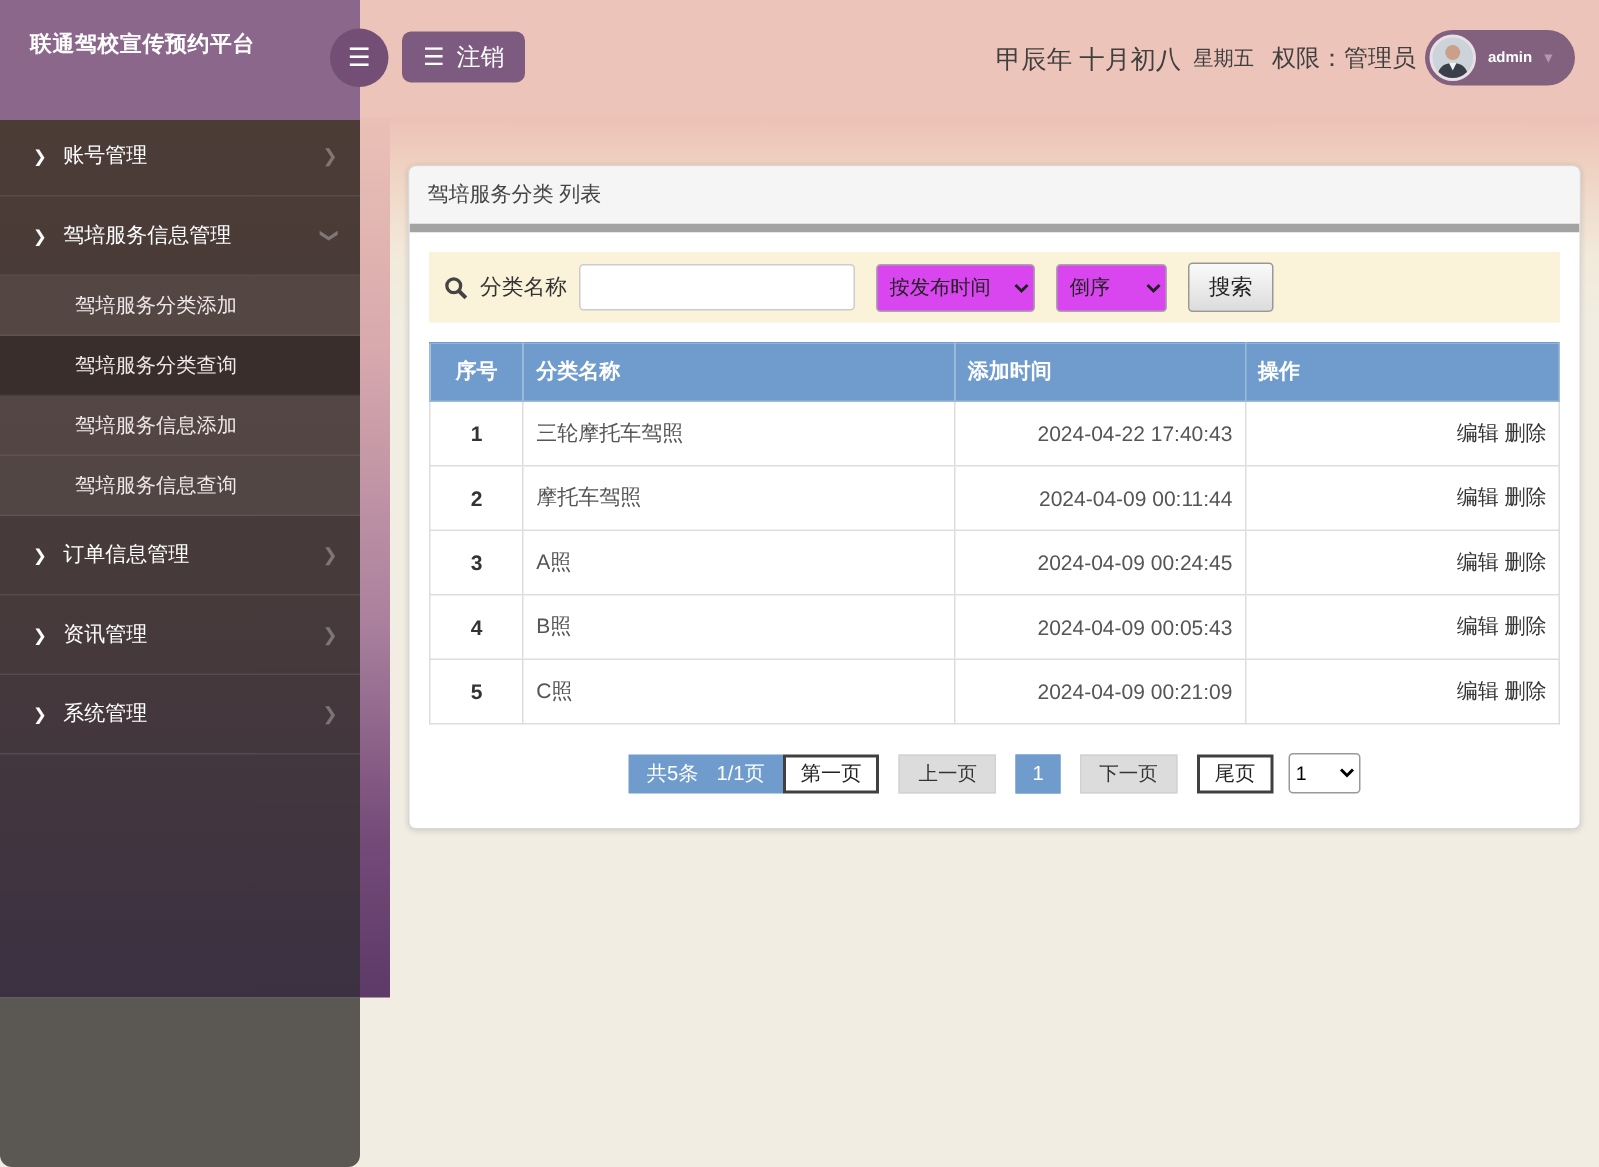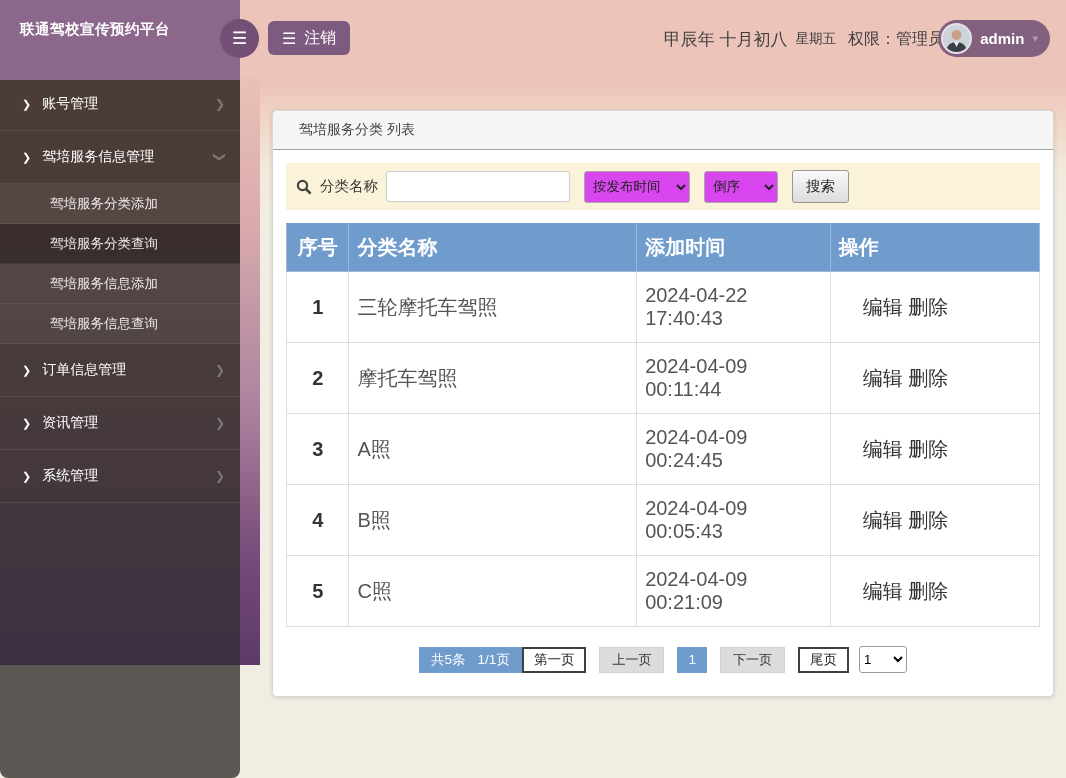--- a/index.html
+++ b/index.html
@@ -18,21 +18,21 @@
     padding:0 14px; display:flex; align-items:center; gap:8px; cursor:pointer; font-family:inherit; }
   .tb-btn svg { display:block; }
   .topbar-info { position:absolute; right:122px; top:0; height:78px; display:flex; align-items:center; gap:8px; z-index:3;
     color:#3f3f3f; white-space:nowrap; }
   .dt-main { font-size:17px; }
   .dt-week { font-size:13.5px; }
   .dt-role { font-size:16px; margin-left:4px; }
   .admin-pill { position:absolute; right:16px; top:20px; height:37px; min-width:100px; border-radius:19px;
     background:#82617f; border:none; display:flex; align-items:center; padding:0 12px 0 3px; gap:8px; cursor:pointer; z-index:3; }
   .avatar { width:31px; height:31px; border-radius:50%; border:2px solid #e8e0e6; overflow:hidden; background:#cfd6db; flex:none; }
-  .admin-name { color:#fff; font-size:15px; font-weight:bold; }
+  .admin-name { color:#fff; font-size:10px; font-weight:bold; }
   .admin-caret { color:#b794b2; font-size:11px; }
 
   
   .side-strip { position:absolute; left:0; top:78px; width:260px; height:587px;
     background:linear-gradient(180deg,#ebc1b6 0%,#d8a9ad 26%,#a97f9d 58%,#744a79 82%,#5d3a67 100%); z-index:1; }
   .sidebar { position:absolute; left:0; top:78px; width:240px; height:587px; z-index:2;
     background:linear-gradient(180deg,#4b3c36 0%,#473a3b 55%,#3c3142 100%); }
   .nav-item { position:relative; height:53px; display:flex; align-items:center; padding-left:22px; gap:11px;
     color:#fff; font-size:14px; cursor:pointer; border-bottom:1px solid rgba(255,255,255,0.09); }
   .nav-item .chev { font-size:11px; color:#fff; }
@@ -42,41 +42,41 @@
     cursor:pointer; background:rgba(255,255,255,0.06); border-bottom:1px solid rgba(255,255,255,0.07); }
   .sub-item.active { background:rgba(0,0,0,0.22); }
   .side-footer { position:absolute; left:0; top:665px; width:240px; height:113px; background:#5b5854;
     border-radius:0 0 8px 8px; z-index:2; }
 
   
   .main { position:absolute; left:260px; top:78px; width:806px; height:700px;
     background:linear-gradient(180deg,#ecc1b6 0px,#efd2c2 34px,#f2e9da 90px,#f1ede2 140px,#f1ede2 100%); }
   .panel { position:absolute; left:12px; top:32px; width:782px; background:#fff; border:1px solid #d8d8d8;
     border-radius:5px; box-shadow:0 1px 4px rgba(0,0,0,0.14); }
-  .panel-header { background:#f5f5f5; border-bottom:1px solid #a3a3a3; border-radius:5px 5px 0 0;
-    padding:10px 26px; font-size:14px; color:#444; }
+  .panel-header { background:#f5f5f5; border-bottom:6px solid #a3a3a3; border-radius:5px 5px 0 0;
+    padding:10px 12px; font-size:14px; color:#444; }
   .panel-body { padding:13px; }
 
   .search-bar { background:#faf3da; display:flex; align-items:center; gap:8px; padding:7px 10px; height:47px; }
   .search-bar label { font-size:14.5px; color:#333; }
   .search-input { width:184px; height:31px; border:1px solid #ccc; border-radius:3px; padding:0 6px; font-size:13px; background:#fff; }
   .sel { height:32px; border:1px solid #a9a9a9; border-radius:3px; background:#d946ef; font-size:13.5px; color:#222;
     padding:0 4px; font-family:inherit; }
   .sel-field { width:106px; margin-left:6px; }
   .sel-order { width:74px; margin-left:6px; }
   .search-btn { height:33px; margin-left:6px; padding:0 13px; font-size:14.5px; color:#222; cursor:pointer;
     border:1px solid #989898; border-radius:3px; background:linear-gradient(#fafafa,#dcdcdc); font-family:inherit; }
 
-  table.list { width:100%; border-collapse:collapse; margin-top:13px; font-size:20px; }
+  table.list { width:100%; border-collapse:collapse; margin-top:13px; font-size:14px; }
   table.list th { background:#6f9ccd; color:#fff; font-weight:bold; padding:10px 8px; text-align:left;
     border:1px solid #9db9d8; border-top-color:#6f9ccd; }
   table.list th.c { text-align:center; padding:10px 2px; }
   table.list td { border:1px solid #ddd; padding:12px 8px; color:#555; background:#fff; }
   table.list td.no { text-align:center; font-weight:bold; color:#333; }
-  table.list td.time, table.list td.ops { text-align:left; }
+  table.list td.time, table.list td.ops { text-align:right; }
   table.list td.ops { color:#333;padding-left:32px; }
   .op-link { cursor:pointer; color:#333; }
   .col-no { width:8.3%; } .col-name { width:38.2%; } .col-time { width:25.7%; } .col-ops { width:27.8%; }
 
   .pagination { display:flex; justify-content:center; align-items:center; margin:19px 0 10px; font-size:13.5px; }
   .pg-total { display:flex; align-items:center; background:#6f9ccd; color:#fff; padding:0 0 0 12px; height:26px; }
   .pg-total span { margin-right:12px; }
   .pg-first, .pg-last { height:26px; background:#fff; border:2px solid #404040; color:#222; padding:0 10px;
     cursor:pointer; font-family:inherit; font-size:13.5px; }
   .pg-gray { height:26px; background:#dcdcdc; border:1px solid #d2d2d2; color:#333; padding:0 12px; margin-left:13px;

